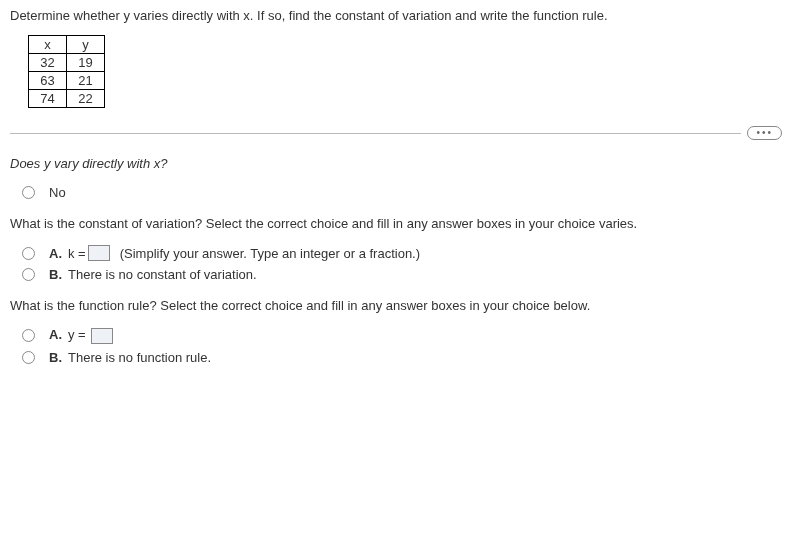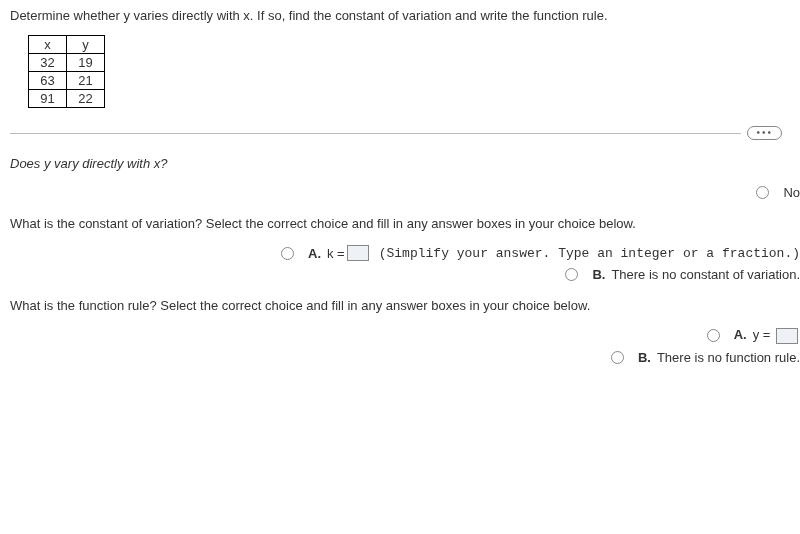--- a/index.html
+++ b/index.html
@@ -41,38 +41,38 @@
   font-size: 10px;
   letter-spacing: 2px;
   color: #666;
   margin-left: 6px;
   margin-right: 18px;
   height: 14px;
   line-height: 11px;
 }
 .sub-question { margin-bottom: 14px; font-style: italic; }
 .radio-group { margin-left: 12px; margin-bottom: 16px; }
-.radio-row { display: flex; align-items: center; margin: 6px 0; justify-content: flex-end; }
+.radio-row { display: flex; align-items: center; margin: 6px 0; }
 .radio-circle {
   width: 13px; height: 13px;
   border: 1px solid #888;
   border-radius: 50%;
   margin-right: 14px;
   background: #fff;
 }
 .radio-label-bold { font-weight: bold; margin-right: 6px; }
 .input-box {
   display: inline-block;
   width: 22px; height: 16px;
   border: 1px solid #888;
   background: #eef2f7;
   vertical-align: middle;
   margin: 0 2px;
 }
-.hint { color: #333; font-family: Liberation Mono, monospace; }
+.hint { color: #333; }
 .section { margin-bottom: 14px; }
 </style>
 </head>
 <body>
 
 <div class="question-text">Determine whether y varies directly with x. If so, find the constant of variation and write the function rule.</div>
 
 <table class="data-table">
   <tbody>
       <tr>
@@ -81,40 +81,40 @@
   </tr>
   <tr>
     <td>32</td>
     <td>19</td>
   </tr>
   <tr>
     <td>63</td>
     <td>21</td>
   </tr>
   <tr>
-    <td>91</td>
+    <td>74</td>
     <td>22</td>
   </tr>
 </tbody>
   </table>
 
 <div class="divider-row">
   <div class="divider-line"></div>
   <div class="more-pill">•••</div>
 </div>
 
 <div class="sub-question">Does y vary directly with x?</div>
 <div class="radio-group">
   <div class="radio-row">
     <span class="radio-circle"></span>
     <span>No</span>
   </div>
 </div>
 
-<div class="section">What is the constant of variation? Select the correct choice and fill in any answer boxes in your choice below.</div>
+<div class="section">What is the constant of variation? Select the correct choice and fill in any answer boxes in your choice varies.</div>
 <div class="radio-group">
   <div class="radio-row">
     <span class="radio-circle"></span>
     <span class="radio-label-bold">A.</span>
     <span>k =</span>
     <span class="input-box"></span>
     <span class="hint" style="margin-left:8px;">(Simplify your answer. Type an integer or a fraction.)</span>
   </div>
   <div class="radio-row">
     <span class="radio-circle"></span>

